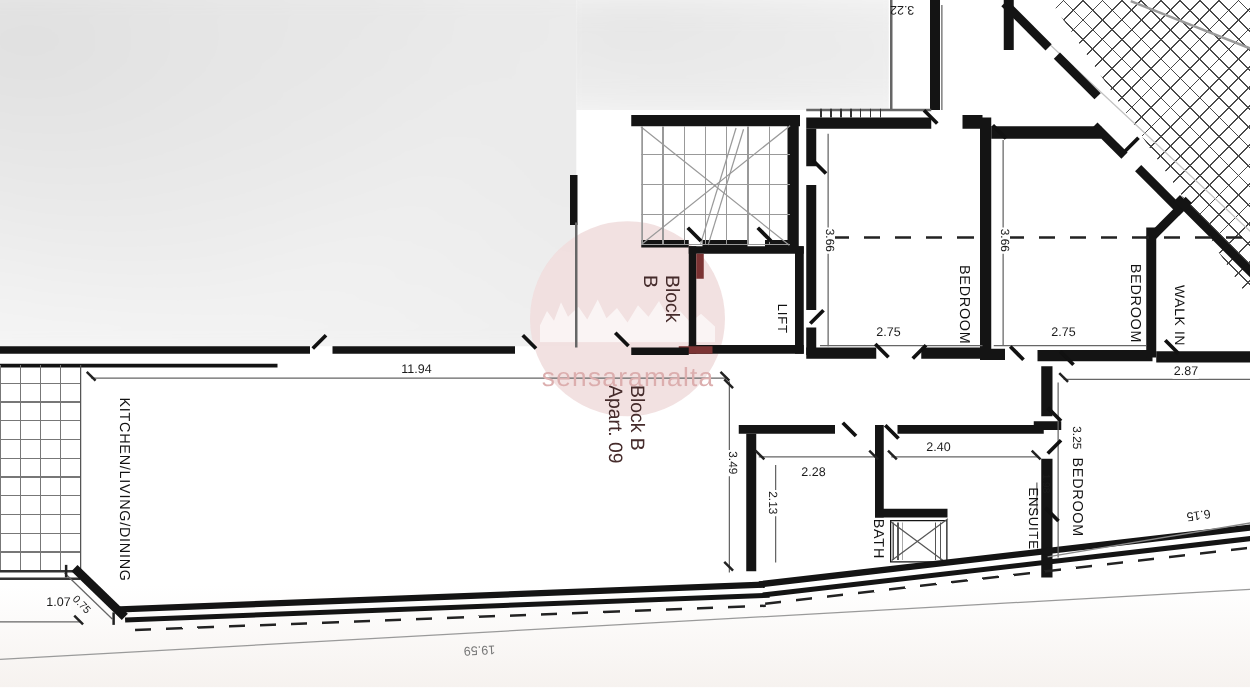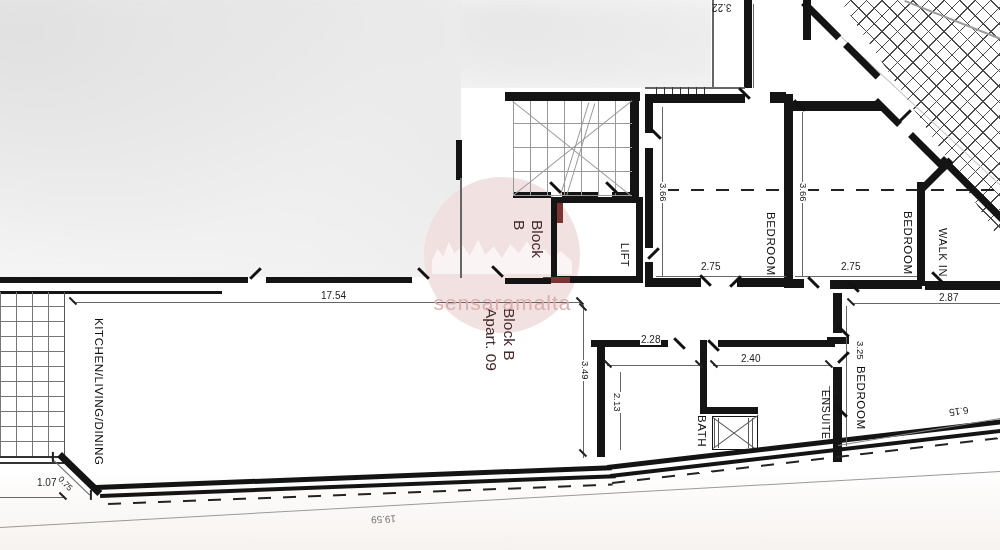--- a/index.html
+++ b/index.html
@@ -191,26 +191,26 @@
   <div class="d" style="left:806px;top:281px;transform:rotate(45deg);"></div>
   <div class="d" style="left:846px;top:285px;transform:rotate(45deg);"></div>
   <div class="d" style="left:898px;top:114px;transform:rotate(135deg);"></div>
   <div class="d" style="left:836px;top:330px;transform:rotate(45deg);"></div>
   <div class="d" style="left:836px;top:356px;transform:rotate(-45deg);"></div>
   <div class="d" style="left:672px;top:342px;transform:rotate(45deg);"></div>
   <div class="d" style="left:706px;top:344px;transform:rotate(45deg);"></div>
   <div class="d" style="left:834px;top:410px;transform:rotate(45deg);"></div>
   <div class="d" style="left:930px;top:276px;transform:rotate(45deg);"></div>
 
-  <div class="dim" style="left:320px;top:291px;">17.54</div>
+  <div class="dim" style="left:320px;top:291px;">11.94</div>
   <div class="dim" style="left:36px;top:478px;">1.07</div>
   <div class="dim" style="left:62px;top:474px;font-size:8.5px;transform:rotate(46deg);transform-origin:0 0;background:transparent;">0.75</div>
   <div class="dim" style="left:370px;top:514px;color:#777;background:transparent;transform:rotate(177deg);">19.59</div>
   <div class="dim rot90" style="left:590px;top:360px;font-size:9.5px;">3.49</div>
-  <div class="dim" style="left:640px;top:335px;">2.28</div>
+  <div class="dim" style="left:640px;top:374px;">2.28</div>
   <div class="dim" style="left:740px;top:354px;">2.40</div>
   <div class="dim rot90" style="left:622px;top:392px;font-size:9.5px;">2.13</div>
   <div class="dim rot90" style="left:840px;top:378px;font-size:8px;background:transparent;">1.98</div>
   <div class="dim rot90" style="left:865px;top:340px;font-size:9.5px;">3.25</div>
   <div class="dim" style="left:948px;top:406px;background:transparent;transform:rotate(172deg);">6.15</div>
   <div class="dim" style="left:938px;top:293px;">2.87</div>
   <div class="dim" style="left:700px;top:262px;">2.75</div>
   <div class="dim" style="left:840px;top:262px;">2.75</div>
   <div class="dim rot90" style="left:668px;top:182px;font-size:9.5px;">3.66</div>
   <div class="dim rot90" style="left:808px;top:182px;font-size:9.5px;">3.66</div>

